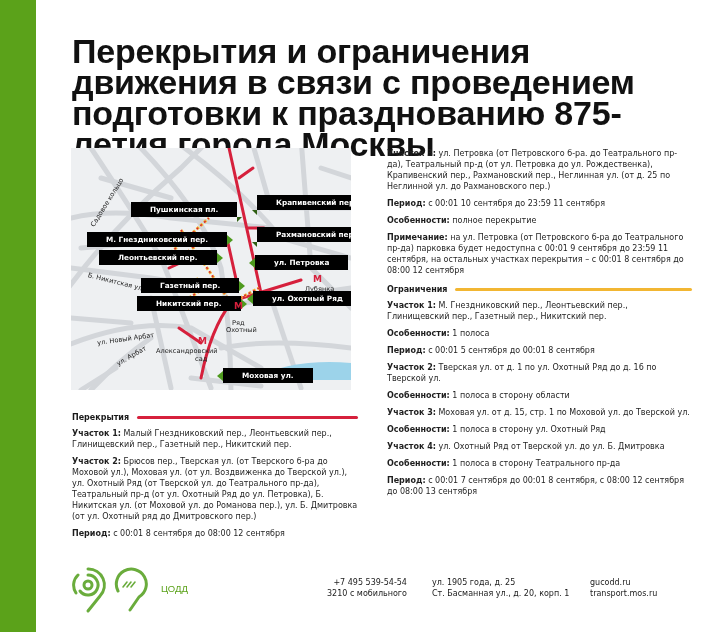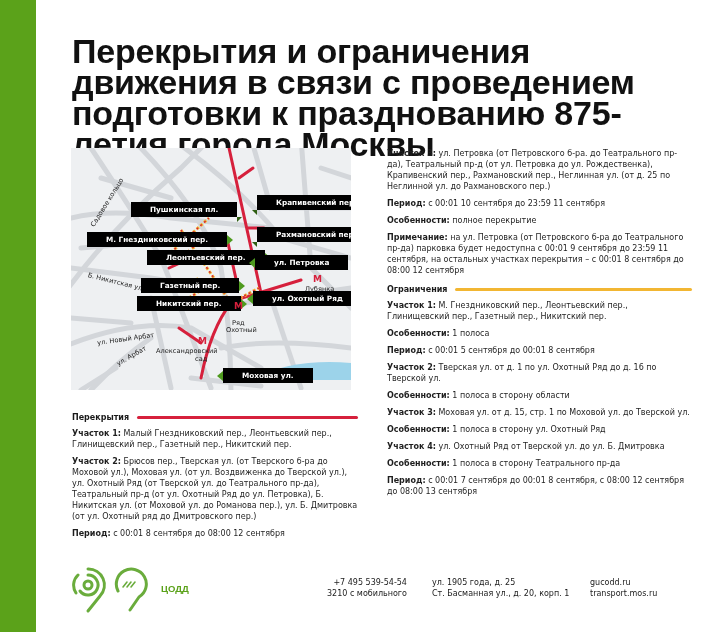--- a/index.html
+++ b/index.html
@@ -22,21 +22,21 @@
   .sec-head { display: flex; align-items: center; font-size: 8px; font-weight: bold; margin-bottom: 6px; }
   .sec-head .line { flex: 1; height: 3px; margin-left: 8px; border-radius: 2px; }
   .para { font-size: 8px; line-height: 11px; margin-bottom: 6px; color: #1e1e1e; }
   .para b { font-weight: bold; }
 
   .left-col { position: absolute; left: 72px; top: 413px; width: 286px; }
   .right-col { position: absolute; left: 387px; top: 148px; width: 305px; }
 
   .footer { position: absolute; left: 0; top: 565px; width: 720px; height: 50px; }
   .logo { position: absolute; left: 72px; top: 2px; }
-  .logo-text { position: absolute; left: 161px; top: 18px; font-size: 9.5px; font-weight: bold; color: #5ba21a; font-family: "Liberation Sans", sans-serif; }
+  .logo-text { position: absolute; left: 161px; top: 18px; font-size: 9.5px; font-weight: normal; color: #5ba21a; font-family: "Liberation Sans", sans-serif; }
   .fcol { position: absolute; top: 12px; font-size: 8px; line-height: 11px; color: #1a1a1a; white-space: nowrap; }
   .fcol.c1 { left: 327px; text-align: right; }
   .fcol.c2 { left: 432px; }
   .fcol.c3 { left: 590px; }
 </style>
 </head>
 <body>
 
 <div class="sidebar"></div>
 
@@ -95,21 +95,21 @@
     </g>
   </svg>
 
   <span class="maplbl" style="left:18px;top:40px;transform:rotate(-58deg);transform-origin:left top;top:76px;">Садовое кольцо</span>
   <span class="maplbl" style="left:16px;top:130px;transform:rotate(14deg);">Б. Никитская ул.</span>
   <span class="maplbl" style="left:26px;top:187px;transform:rotate(-8deg);">ул. Новый Арбат</span>
   <span class="maplbl" style="left:44px;top:204px;transform:rotate(-30deg);">ул. Арбат</span>
 
   <div class="tag pl" style="left:60px;top:54px;">Пушкинская пл.</div>
   <div class="tag ar" style="left:16px;top:84px;">М. Гнездниковский пер.</div>
-  <div class="tag ar" style="left:28px;top:102px;margin-left:48px;">Леонтьевский пер.</div>
+  <div class="tag ar" style="left:28px;top:102px;">Леонтьевский пер.</div>
   <div class="tag ar" style="left:70px;top:130px;">Газетный пер.</div>
   <div class="tag ar" style="left:66px;top:148px;">Никитский пер.</div>
   <div class="tag pr" style="left:186px;top:47px;">Крапивенский пер.</div>
   <div class="tag pr" style="left:186px;top:79px;">Рахмановский пер.</div>
   <div class="tag al" style="left:184px;top:107px;">ул. Петровка</div>
   <div class="tag al" style="left:182px;top:143px;">ул. Охотный Ряд</div>
   <div class="tag al" style="left:152px;top:176px;margin-top:44px;">Моховая ул.</div>
 
   <span class="metro" style="left:242px;top:126px;">М</span>
   <span class="maplbl" style="left:234px;top:137px;">Лубянка</span>

